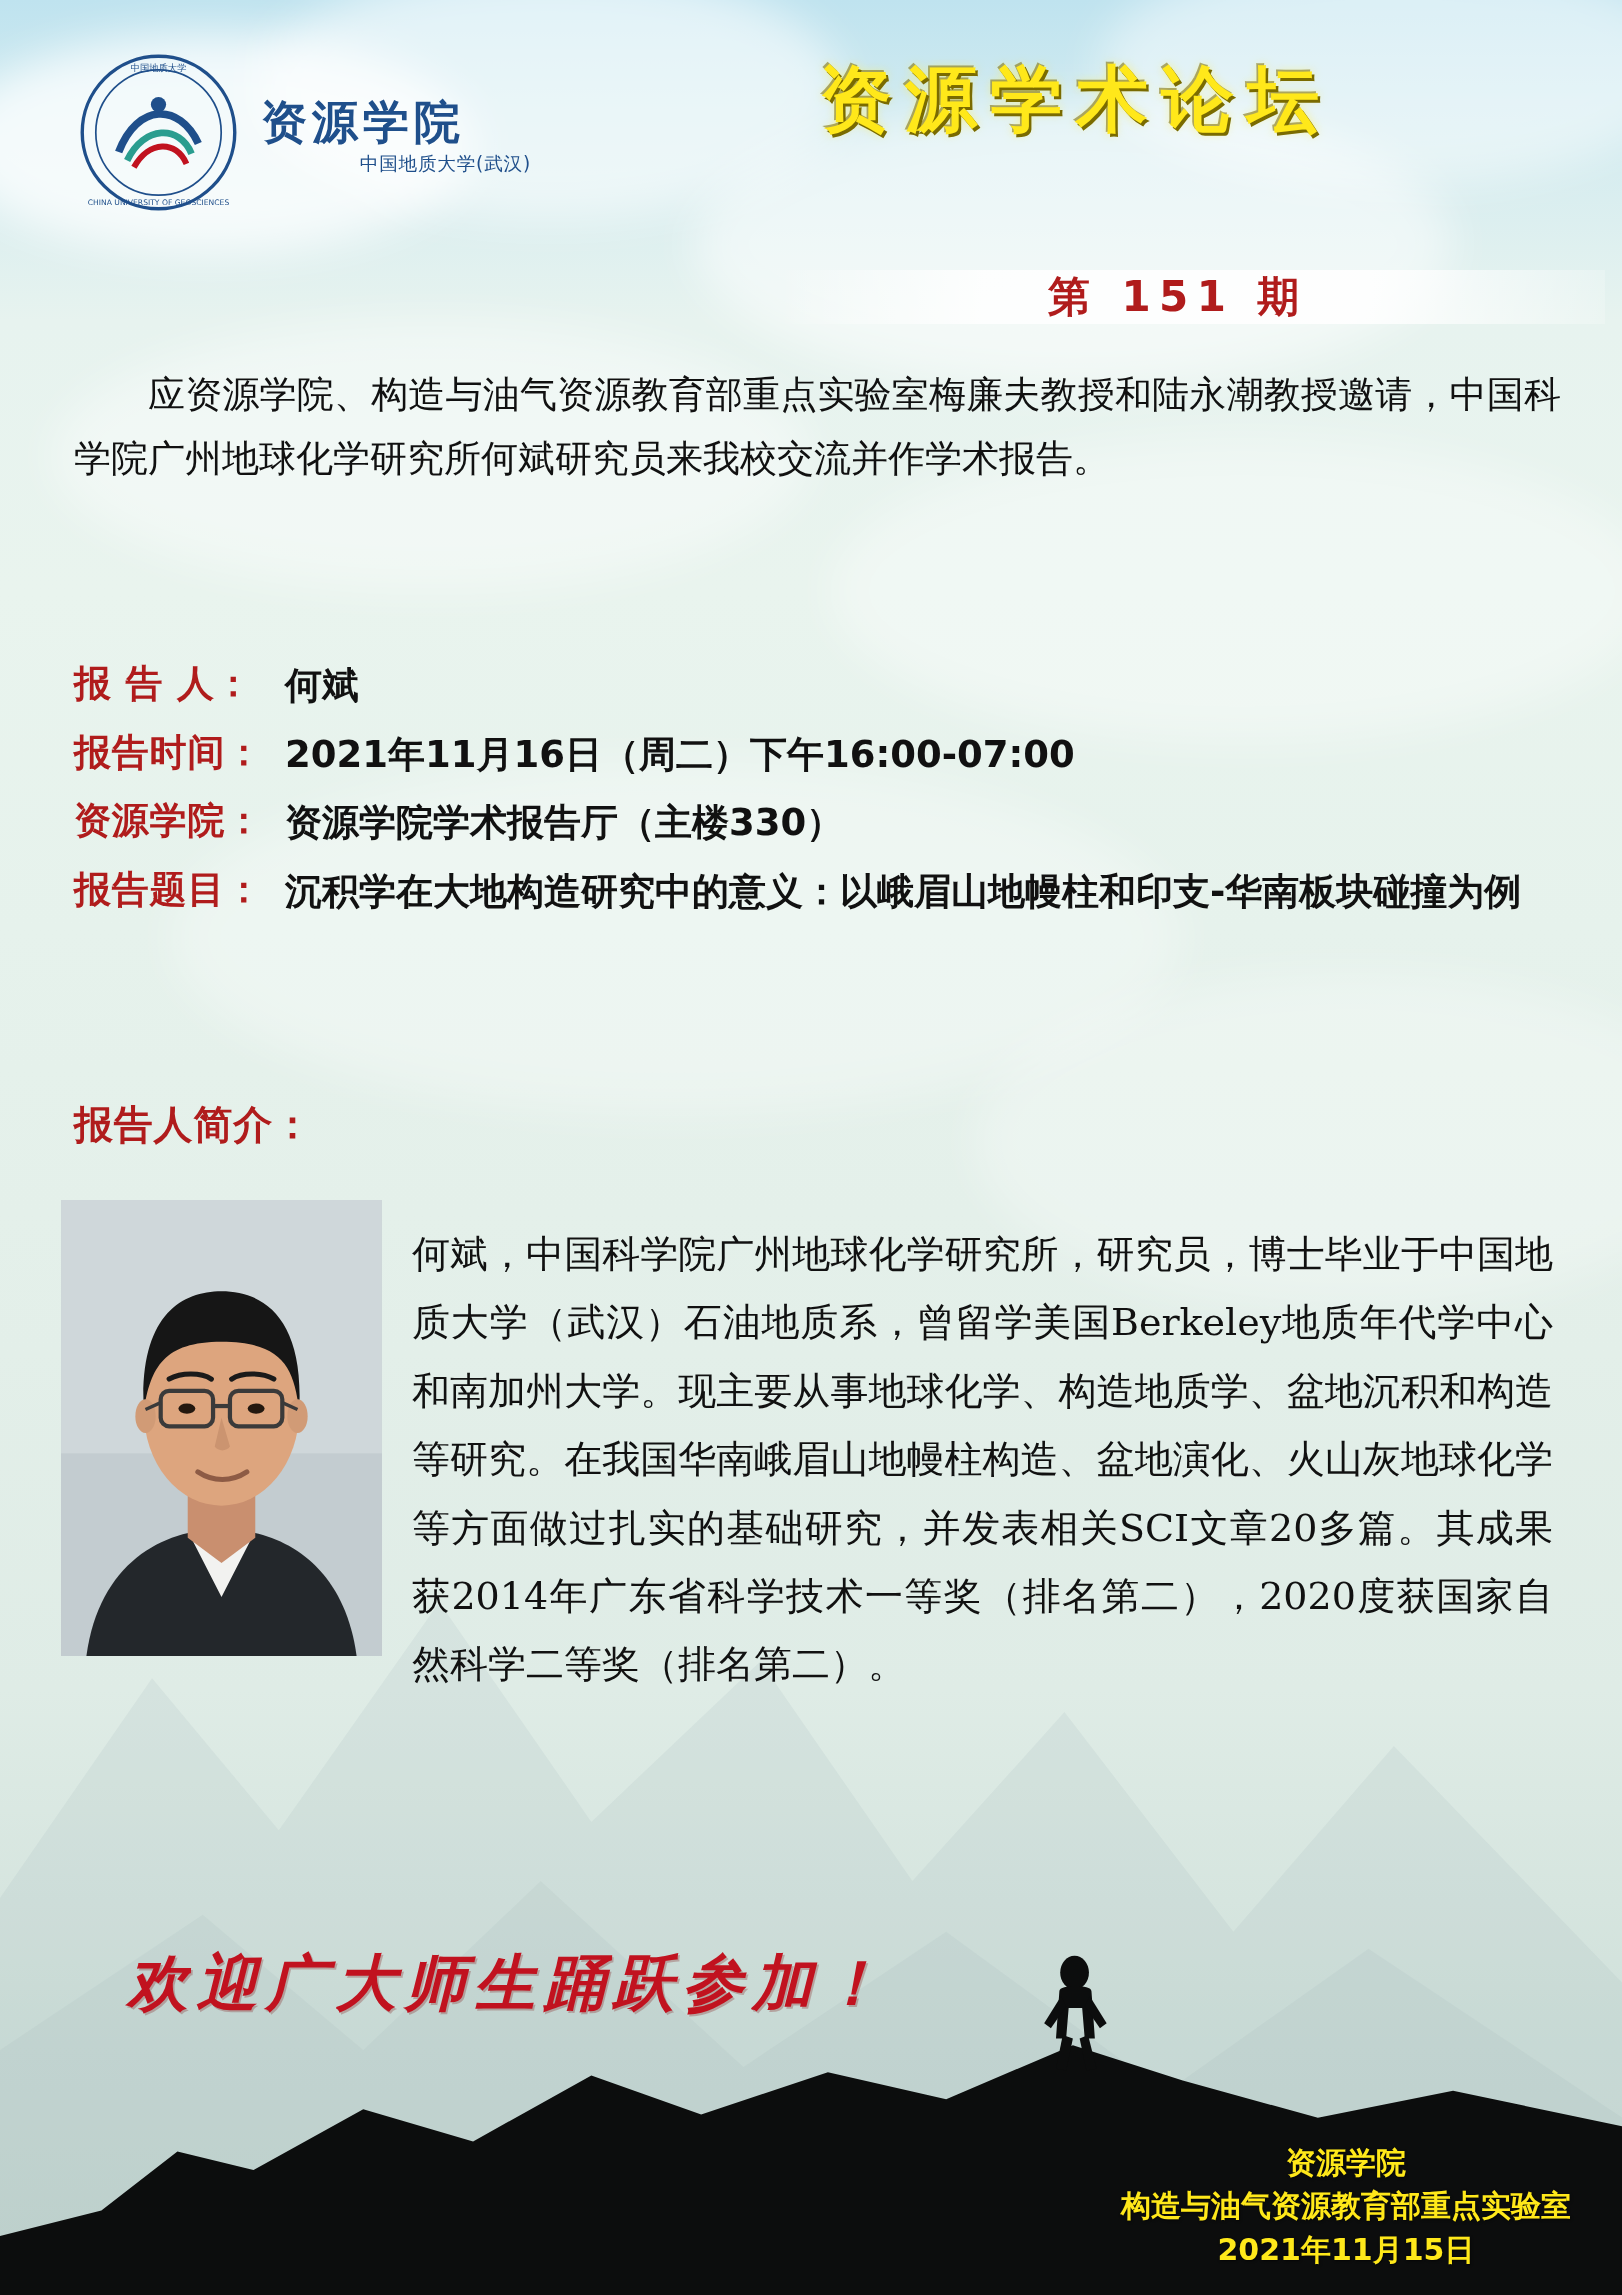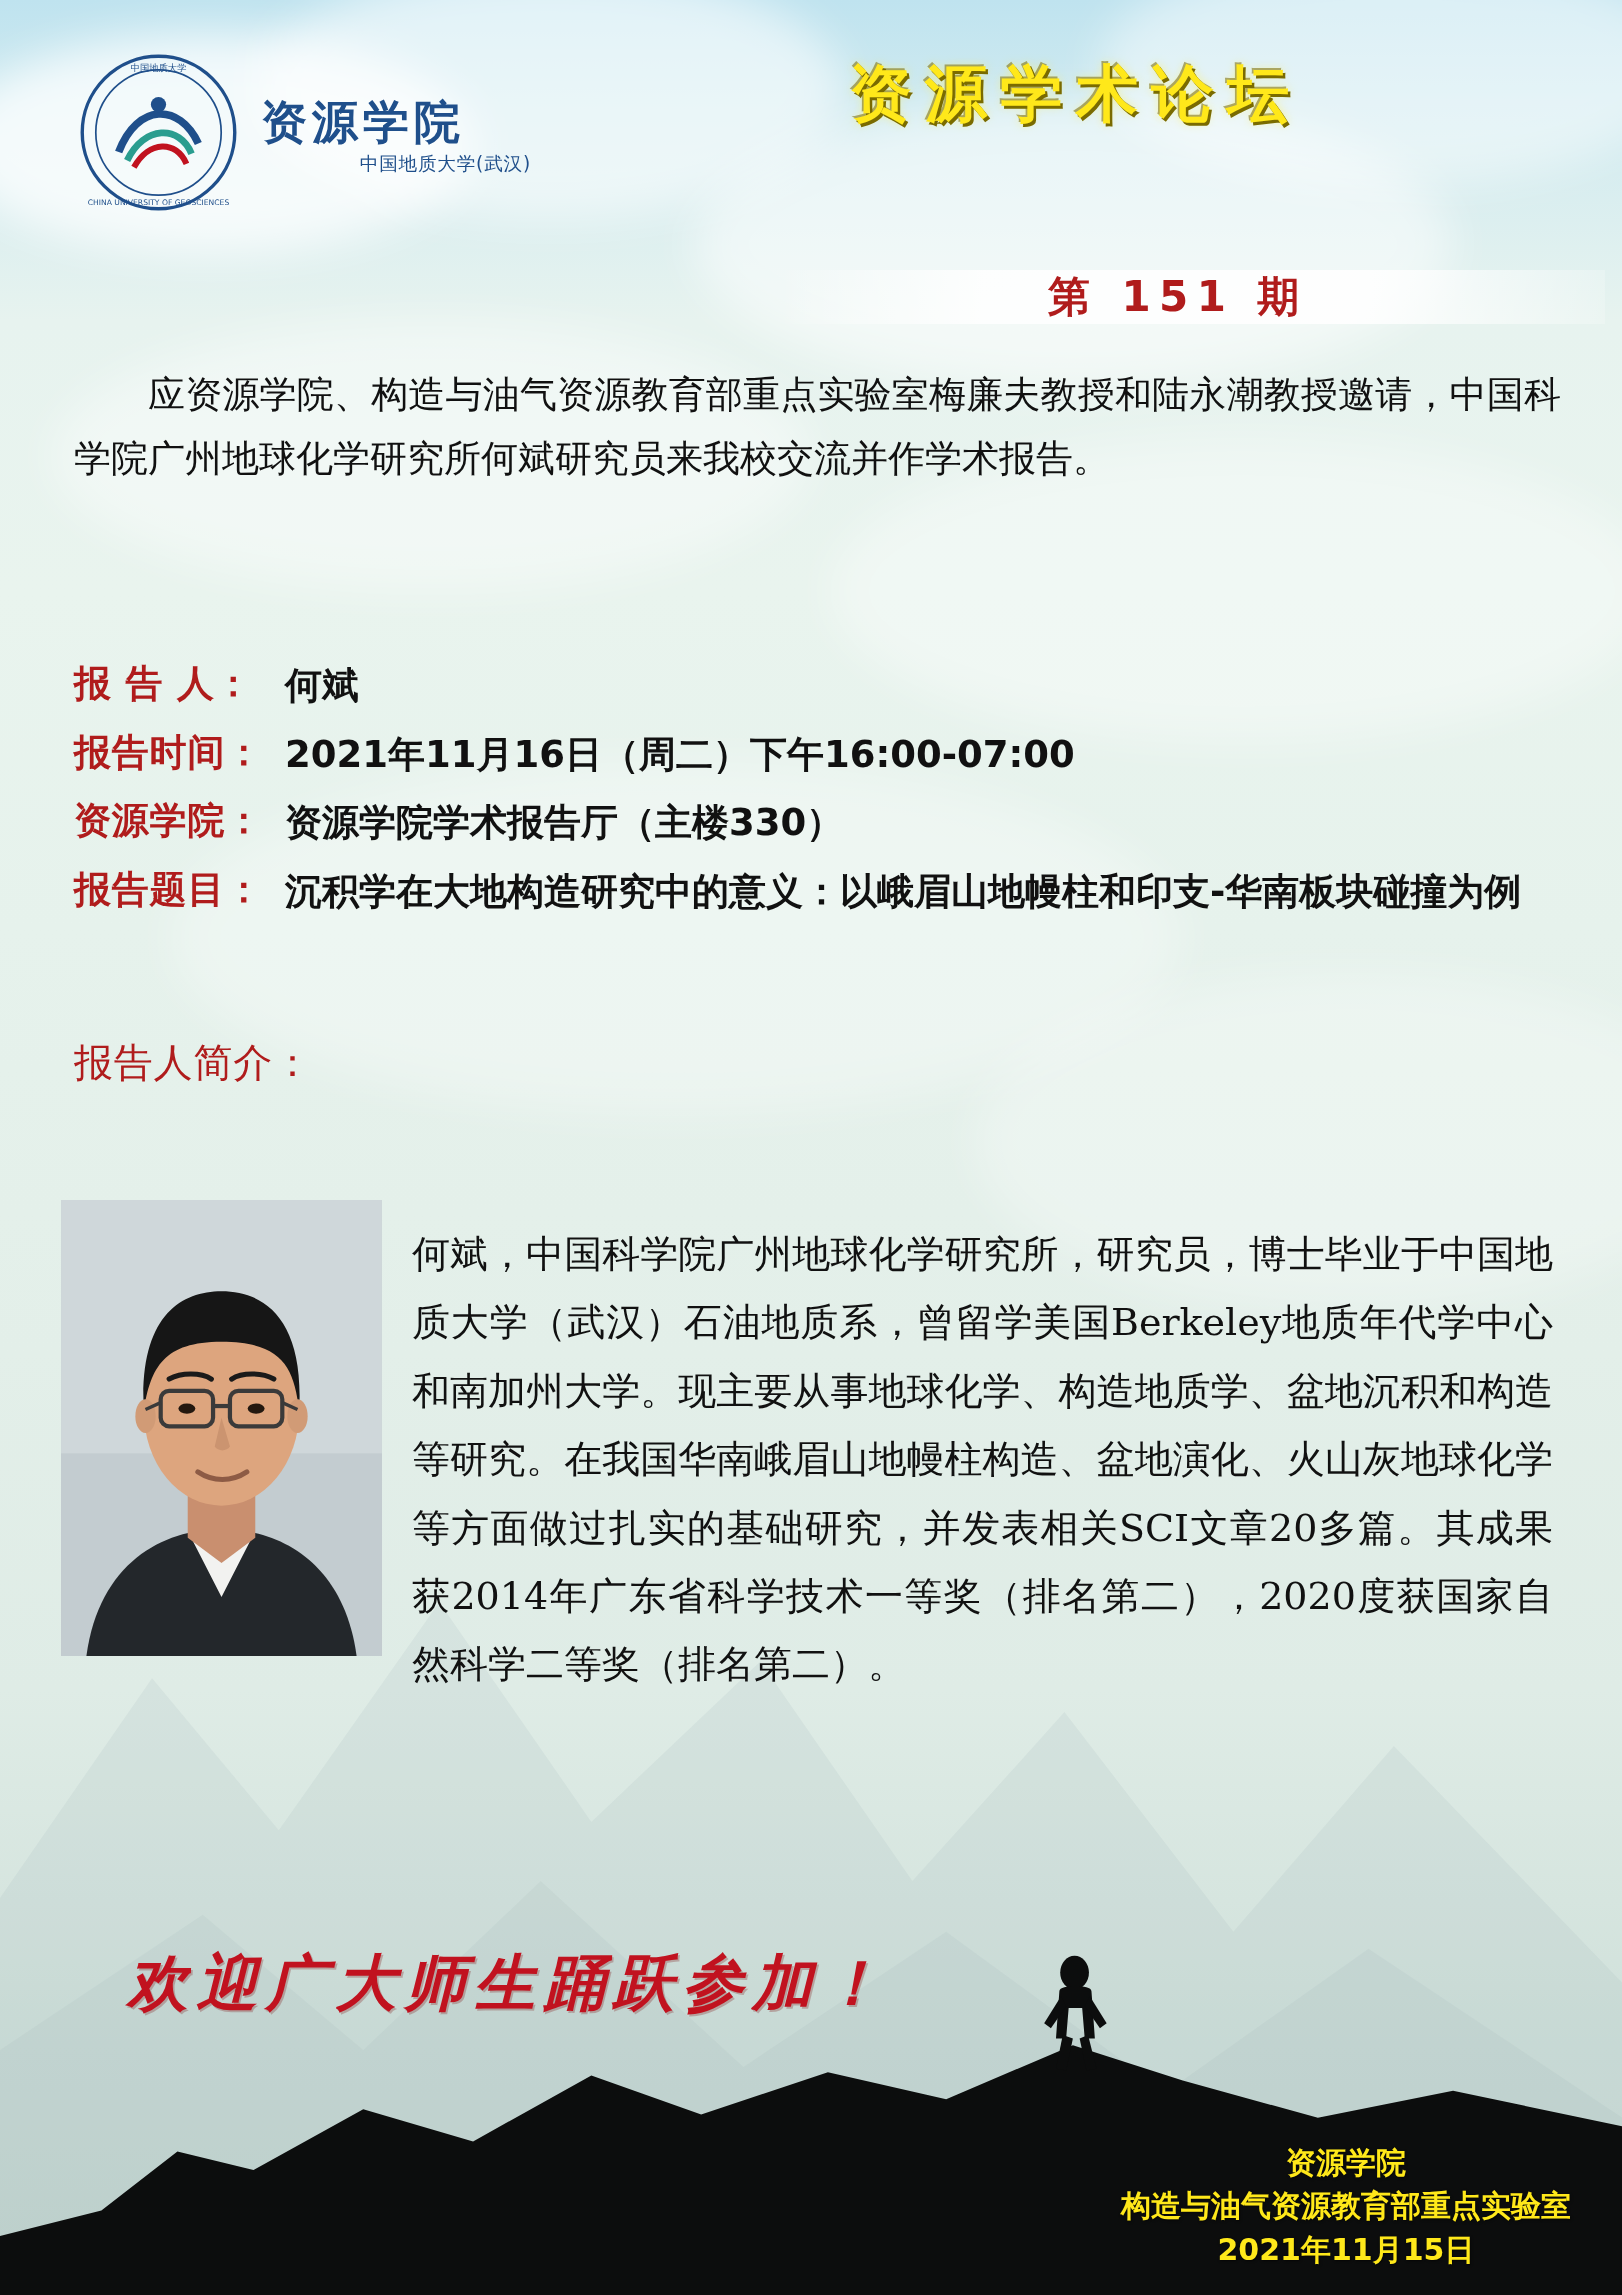--- a/index.html
+++ b/index.html
@@ -83,21 +83,21 @@
     letter-spacing: 0.8px;
     margin-top: 6.8px;
     font-family: "DejaVu Sans", sans-serif;
     text-align: right;
   }
   .main-title {
     position: absolute;
     left: 591px; top: 52px;
     width: 946px;
     text-align: center;
-    font-size: 62px;
+    font-size: 72px;
     font-weight: bold;
     letter-spacing: 13.5px;
     color: #ffe81a;
     text-shadow:
       2.5px 2.5px 0 #7a6b00,
       -1.7px -1.7px 0 rgba(120,104,0,0.55),
       0 0 10px rgba(255,240,90,0.65);
     font-family: "DejaVu Sans", sans-serif;
     white-space: nowrap;
   }
@@ -155,23 +155,23 @@
     flex: 1 1 auto;
     font-size: 37px;
     font-weight: bold;
     color: #111;
     line-height: 1.45;
     font-family: "DejaVu Sans", sans-serif;
   }
 
   .bio-heading {
     position: absolute;
-    left: 74px; top: 1036px;
+    left: 74px; top: 1098px;
     font-size: 39px;
-    font-weight: normal;
+    font-weight: bold;
     color: #b01c1c;
     font-family: "DejaVu Sans", sans-serif;
     letter-spacing: 0.8px;
   }
 
   .portrait {
     position: absolute;
     left: 61px; top: 1200px;
     width: 321px; height: 456px;
     background: linear-gradient(to bottom, #cfd6d8 0%, #b9c3c6 100%);

